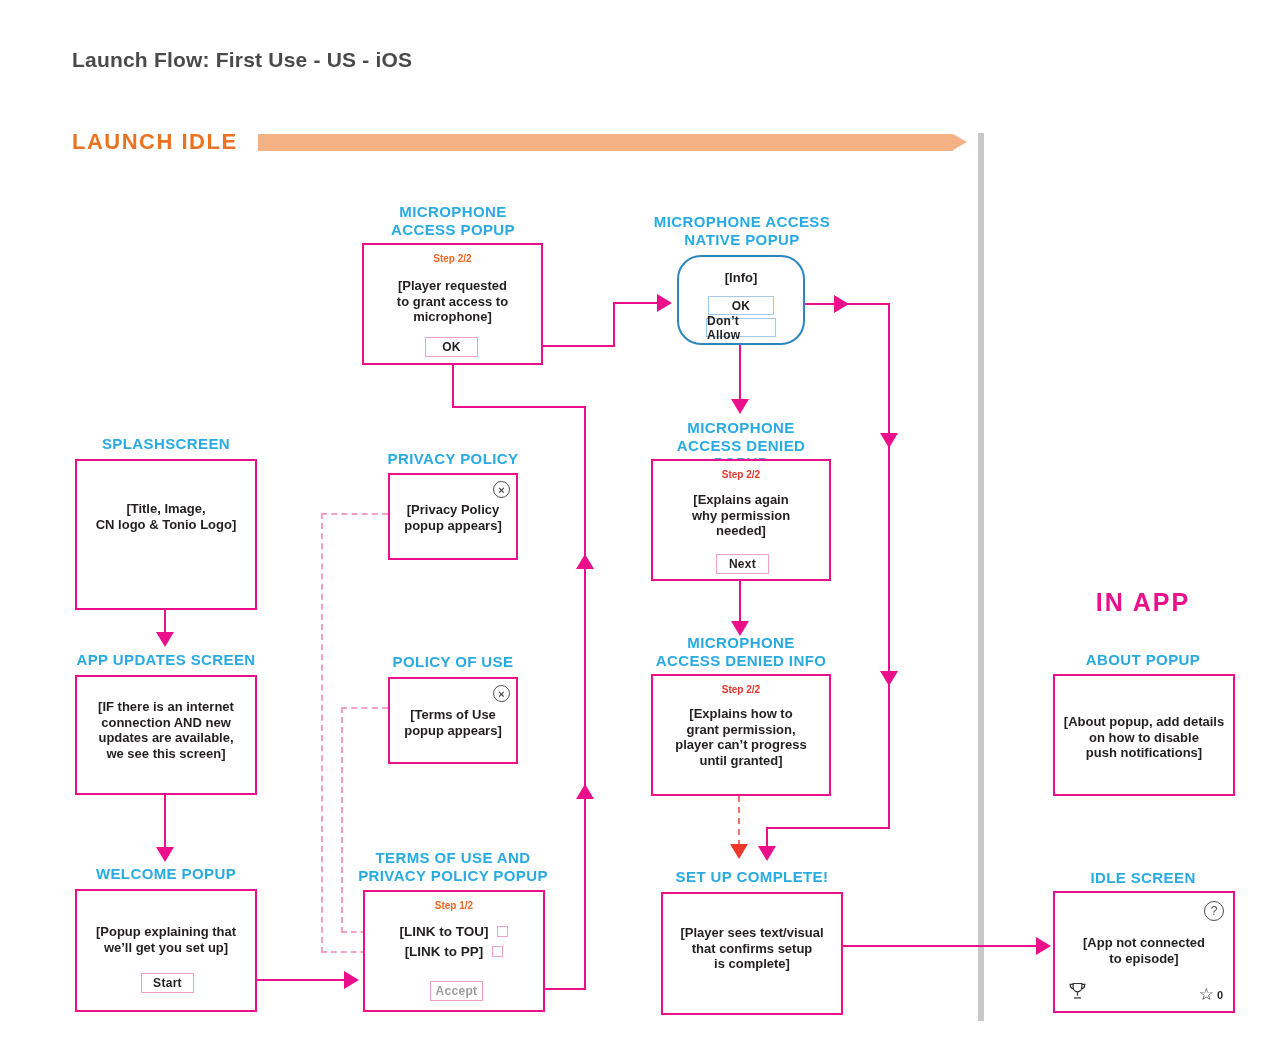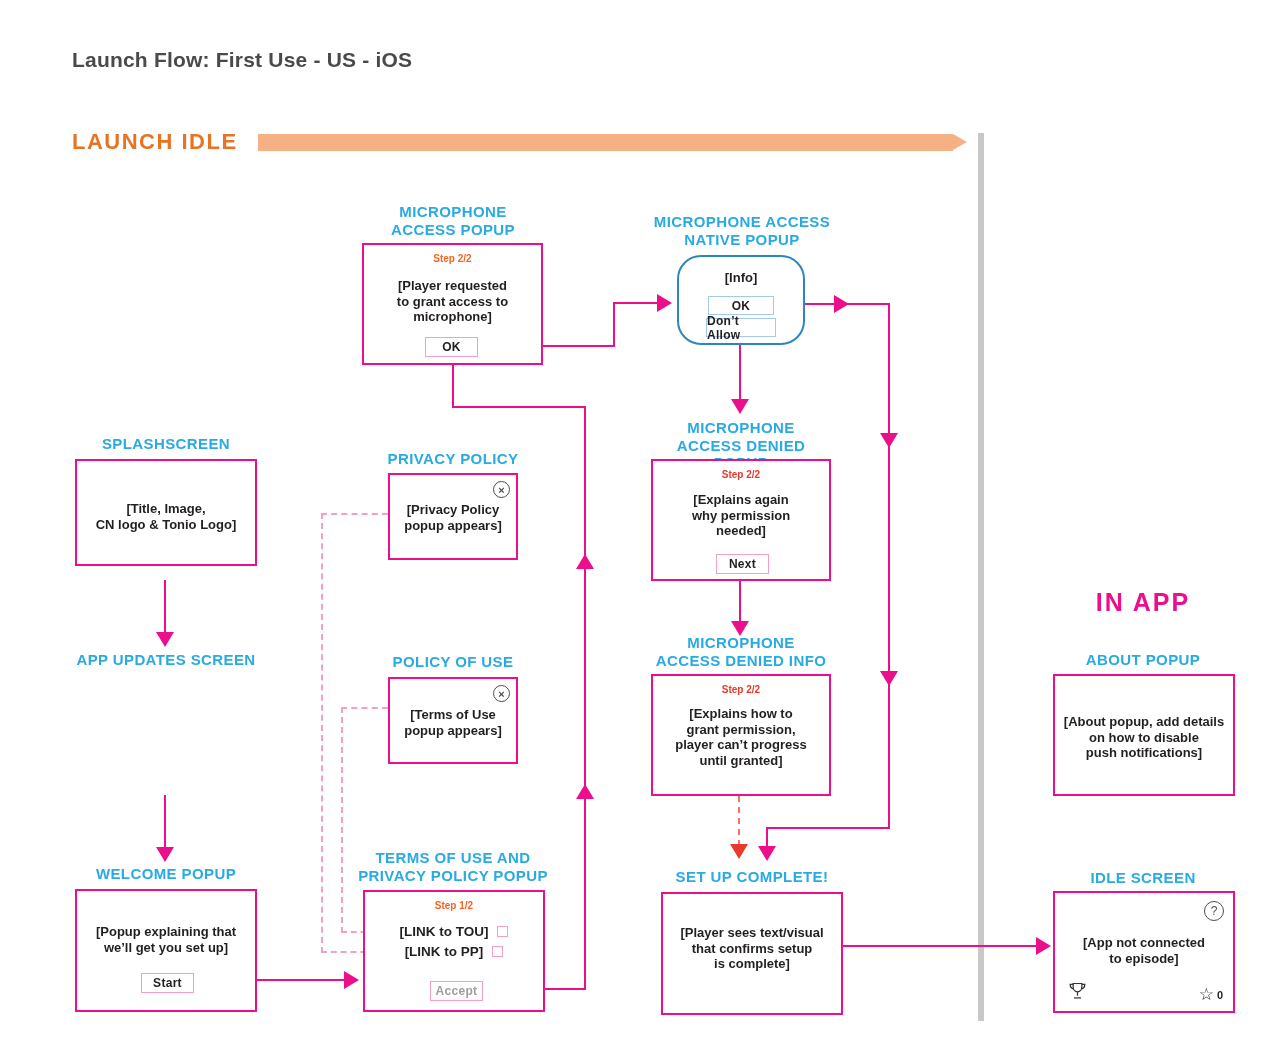--- a/index.html
+++ b/index.html
@@ -104,26 +104,32 @@
   <div class="arr right" style="left:1036px;top:937px;"></div>
 
   <div class="dvl" style="left:321px;top:513px;height:440px;"></div>
   <div class="dhl" style="left:321px;top:513px;width:67px;"></div>
   <div class="dhl" style="left:321px;top:951px;width:75px;"></div>
   <div class="dvl" style="left:341px;top:707px;height:226px;"></div>
   <div class="dhl" style="left:341px;top:707px;width:47px;"></div>
   <div class="dhl" style="left:341px;top:931px;width:55px;"></div>
 
   <div class="nlabel" style="left:75px;top:435px;width:182px;">SPLASHSCREEN</div>
-  <div class="box" style="left:75px;top:459px;width:182px;height:107px;">
+  <div class="box" style="left:75px;top:459px;width:182px;height:151px;">
     <div class="body" style="top:40px;">[Title, Image,
 CN logo &amp; Tonio Logo]</div>
   </div>
 
   <div class="nlabel" style="left:75px;top:651px;width:182px;">APP UPDATES SCREEN</div>
+  <div class="box" style="left:75px;top:675px;width:182px;height:120px;">
+    <div class="body" style="top:22px;">[IF there is an internet
+connection AND new
+updates are available,
+we see this screen]</div>
+  </div>
 
   <div class="nlabel" style="left:75px;top:865px;width:182px;">WELCOME POPUP</div>
   <div class="box" style="left:75px;top:889px;width:182px;height:123px;">
     <div class="body" style="top:33px;">[Popup explaining that
 we’ll get you set up]</div>
     <div class="btn" style="left:64px;top:82px;width:53px;height:20px;">Start</div>
   </div>
 
   <div class="nlabel" style="left:362px;top:203px;width:182px;">MICROPHONE
 ACCESS POPUP</div>

